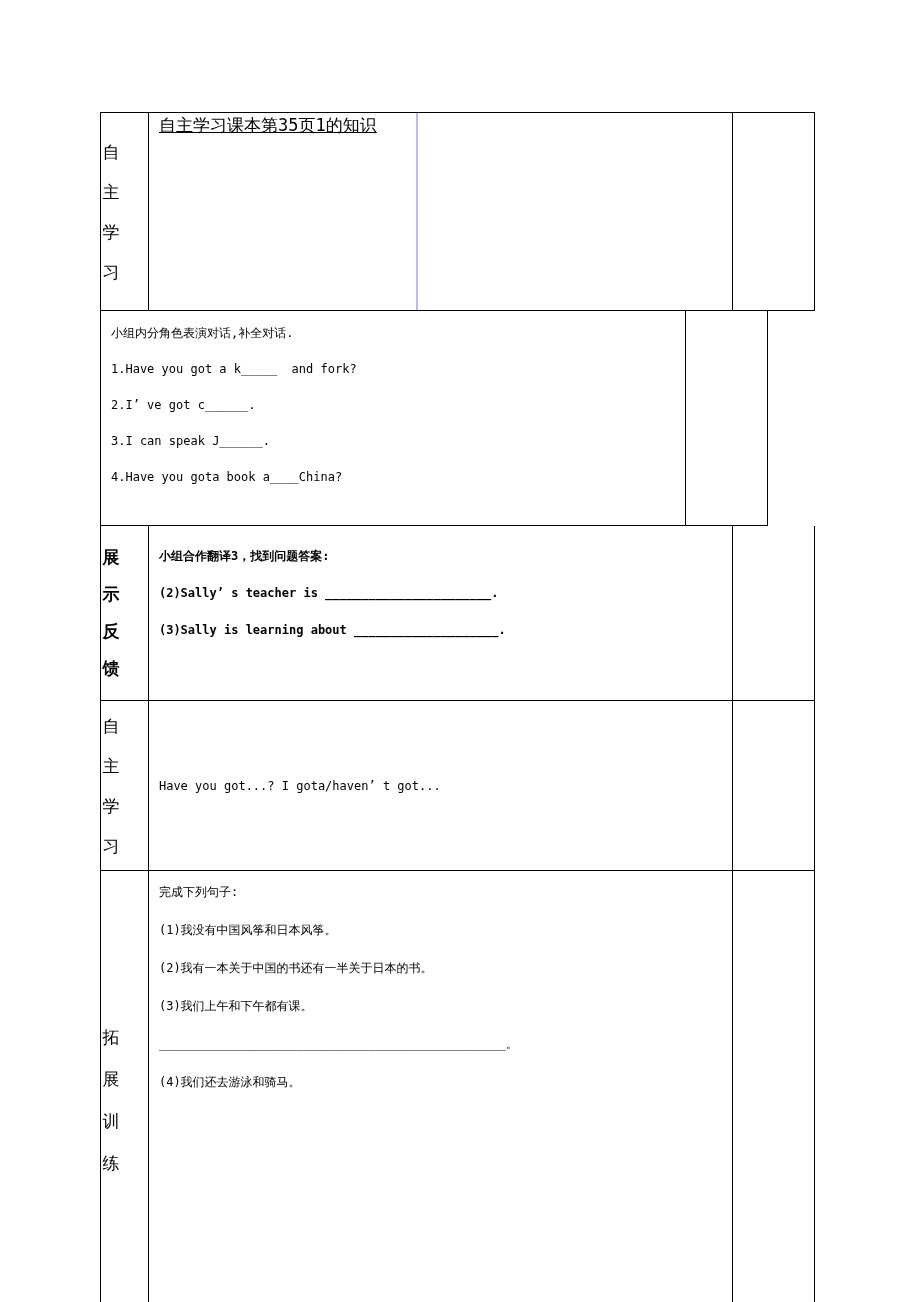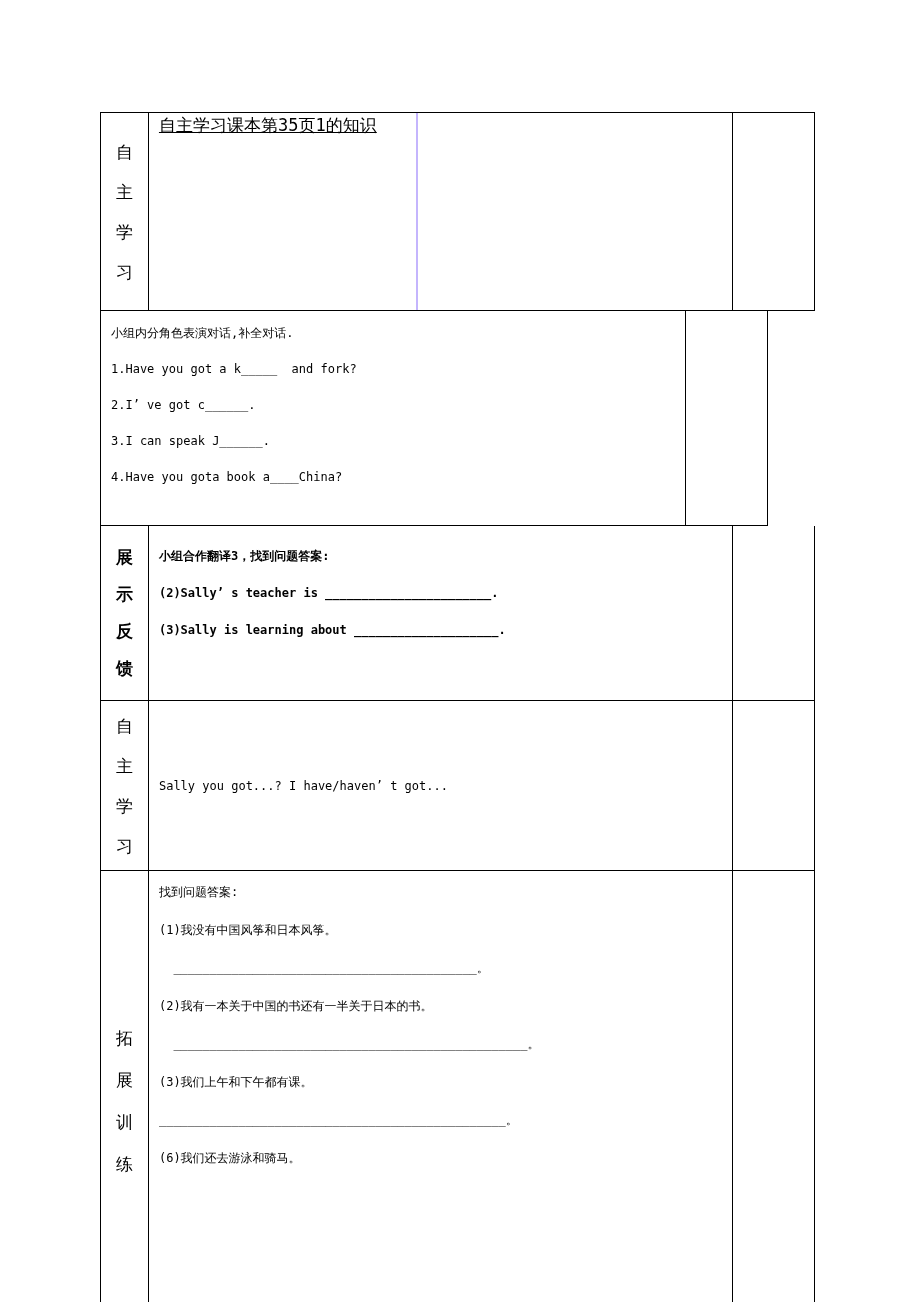--- a/index.html
+++ b/index.html
@@ -26,21 +26,20 @@
   .row { display: flex; width: 100%; }
   .cell {
     border-right: 1px solid #000;
     border-bottom: 1px solid #000;
     overflow: hidden;
   }
   .label-cell {
     width: 48px;
     display: flex;
     align-items: center;
-    justify-content: center;
   }
   .content-cell { width: 585px; }
   .end-cell { width: 82px; }
   .vlabel {
     width: 20px;
     font-size: 17px;
     line-height: 40px;
     text-align: center;
     word-break: break-all;
     letter-spacing: 0;
@@ -75,21 +74,21 @@
 
   .row3 .content-cell { padding-top: 12px; }
   .row3 .line { line-height: 37px; }
   .row3 .vlabel { line-height: 37px; }
 
   .row4 .content-cell { display: flex; align-items: center; }
   .row4 .line { line-height: 24px; }
 
   .row5 .content-cell { padding-top: 2px; }
   .row5 .line { line-height: 38px; }
-  .row5 .vlabel { line-height: 42px; }
+  .row5 .vlabel { line-height: 42px; font-family: Liberation Serif, serif; }
 </style>
 </head>
 <body>
 
 <div class="page">
   <div class="worksheet">
 
     <div class="row row1">
       <div class="cell label-cell">
         <div class="vlabel">自主学习</div>
@@ -124,36 +123,34 @@
         <div class="line">(3)Sally is learning about ____________________.</div>
       </div>
       <div class="cell end-cell"></div>
     </div>
 
     <div class="row row4">
       <div class="cell label-cell">
         <div class="vlabel">自主学习</div>
       </div>
       <div class="cell content-cell">
-        <div class="line">Sally you got...? I have/haven’ t got...</div>
+        <div class="line">Have you got...? I gota/haven’ t got...</div>
       </div>
       <div class="cell end-cell"></div>
     </div>
 
     <div class="row row5">
       <div class="cell label-cell">
         <div class="vlabel">拓展训练</div>
       </div>
       <div class="cell content-cell">
-        <div class="line">找到问题答案:</div>
+        <div class="line">完成下列句子:</div>
         <div class="line">(1)我没有中国风筝和日本风筝。</div>
-        <div class="line">  __________________________________________。</div>
         <div class="line">(2)我有一本关于中国的书还有一半关于日本的书。</div>
-        <div class="line">  _________________________________________________。</div>
         <div class="line">(3)我们上午和下午都有课。</div>
         <div class="line">________________________________________________。</div>
-        <div class="line">(6)我们还去游泳和骑马。</div>
+        <div class="line">(4)我们还去游泳和骑马。</div>
       </div>
       <div class="cell end-cell"></div>
     </div>
 
   </div>
 </div>
 
 </body></html>

